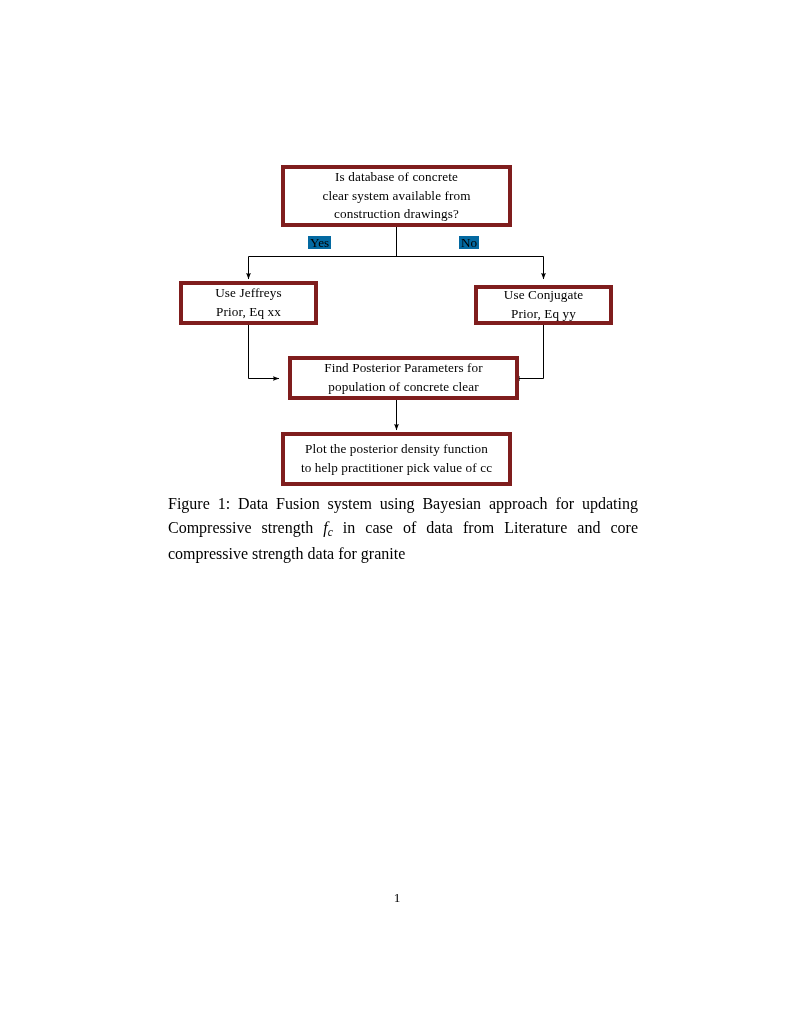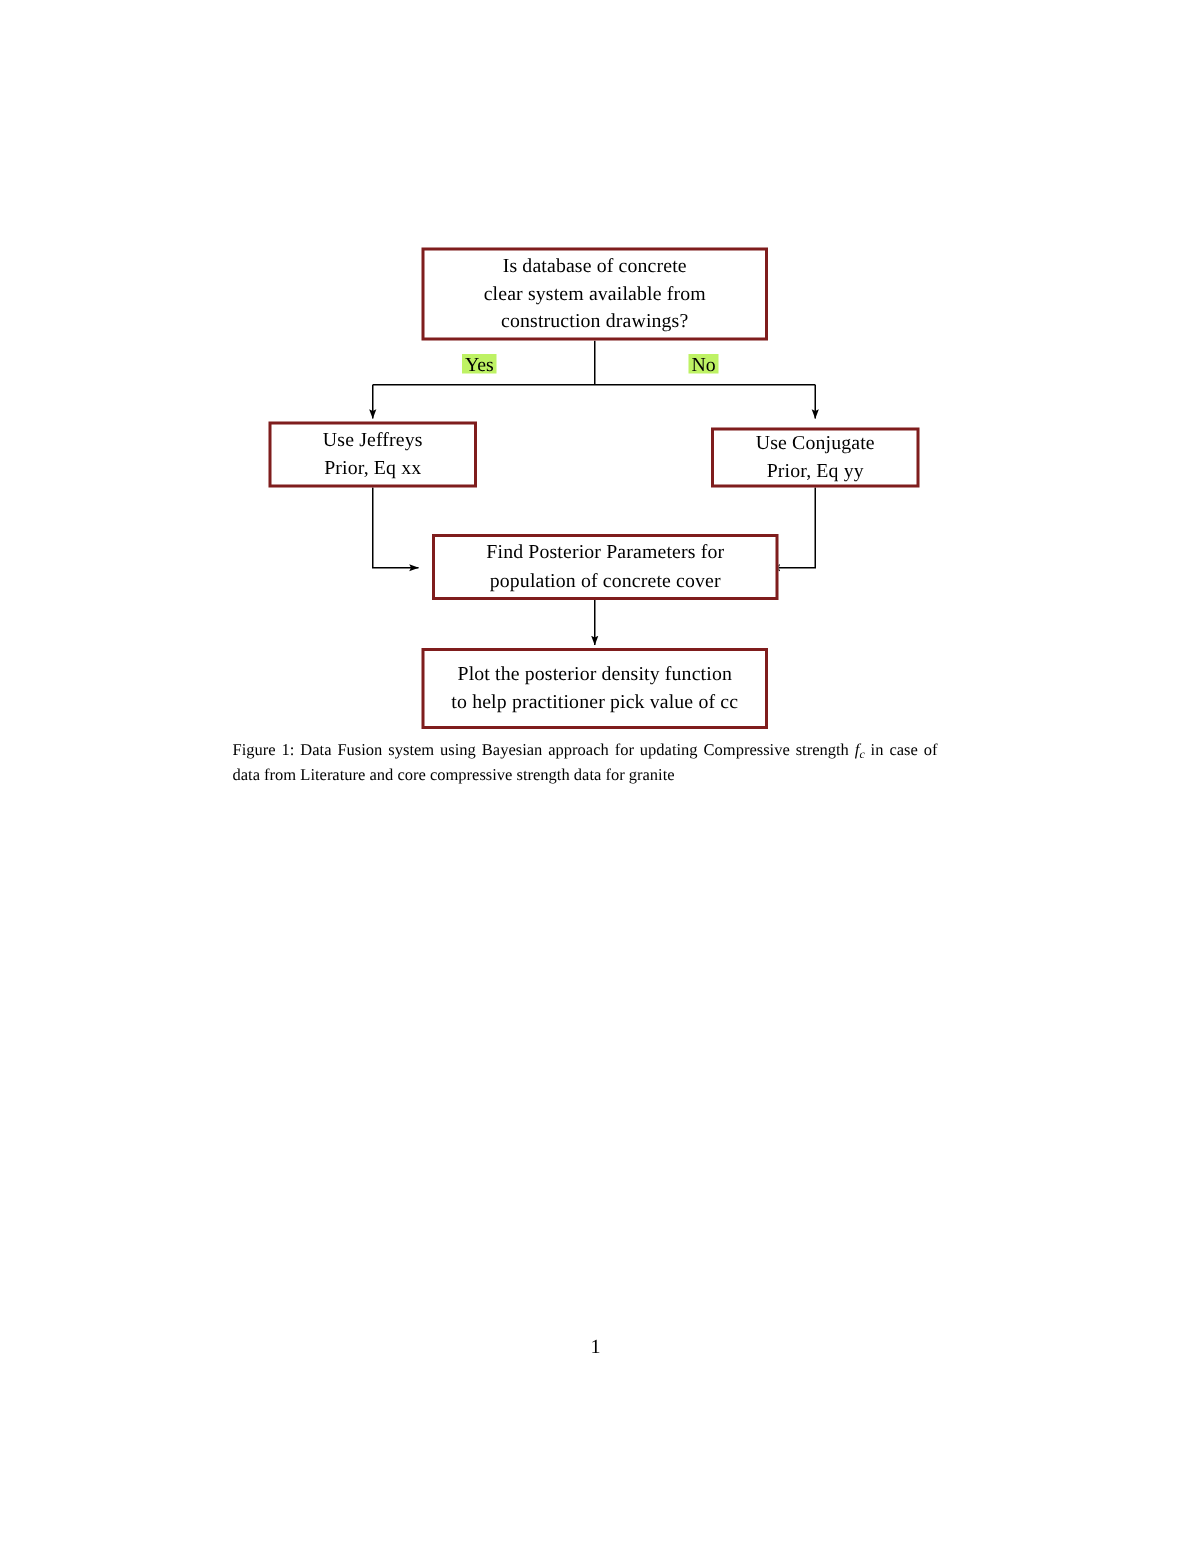--- a/index.html
+++ b/index.html
@@ -21,21 +21,21 @@
     position: absolute;
     left: 0;
     top: 0;
     width: 794px;
     height: 500px;
   }
 
   .node {
     position: absolute;
     box-sizing: border-box;
-    border: 2px solid #7f1d1d;
+    border: 4px solid #7f1d1d;
     background: #ffffff;
     display: flex;
     flex-direction: column;
     align-items: center;
     justify-content: center;
     text-align: center;
     font-size: 13.2px;
     line-height: 1.42;
     letter-spacing: 0.1px;
     z-index: 3;
@@ -73,43 +73,43 @@
     height: 54px;
   }
 
   
   .edge-label {
     position: absolute;
     font-size: 13.2px;
     line-height: 1;
     white-space: nowrap;
     z-index: 4;
-    background: #bef264;
+    background: #0369a1;
     padding: 0 2px;
   }
   #label-yes { left: 308px; top: 236px; }
   #label-no  { left: 459px; top: 236px; text-align: right; }
 
   
   #connectors {
     position: absolute;
     left: 0;
     top: 0;
     width: 794px;
     height: 500px;
     z-index: 1;
   }
 
   
   #caption {
     position: absolute;
-    left: 155px;
+    left: 168px;
     top: 492px;
     width: 470px;
-    font-size: 11px;
+    font-size: 16px;
     line-height: 1.52;
     text-align: justify;
     text-justify: inter-word;
   }
   #caption .math-f {
     font-style: italic;
     font-family: "Liberation Serif", "DejaVu Serif", serif;
   }
   #caption .math-sub {
     font-style: italic;
@@ -169,21 +169,21 @@
     <span class="line">Prior, Eq xx</span>
   </div>
 
   <div class="node" id="node-conjugate">
     <span class="line">Use Conjugate</span>
     <span class="line">Prior, Eq yy</span>
   </div>
 
   <div class="node" id="node-posterior">
     <span class="line">Find Posterior Parameters for</span>
-    <span class="line">population of concrete cover</span>
+    <span class="line">population of concrete clear</span>
   </div>
 
   <div class="node" id="node-plot">
     <span class="line">Plot the posterior density function</span>
     <span class="line">to help practitioner pick value of cc</span>
   </div>
 
 </div>
 
 <div id="caption"><span>Figure 1:</span><span> Data Fusion system using Bayesian approach for updating Compressive strength </span><span class="math-f">f</span><span class="math-sub">c</span><span> in case of data from Literature and core compressive strength data for granite</span></div>

